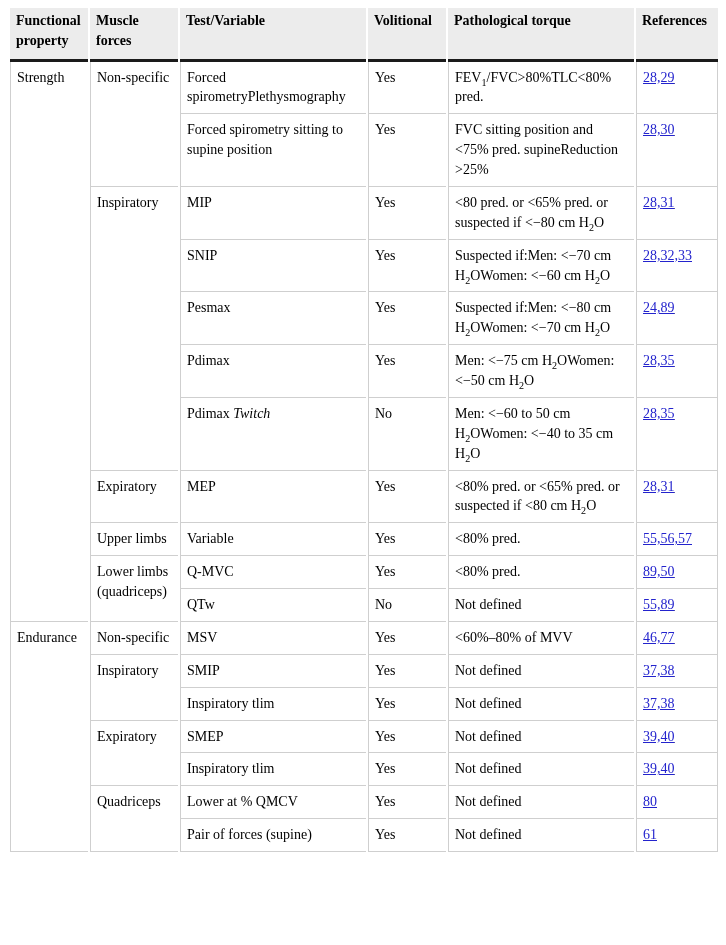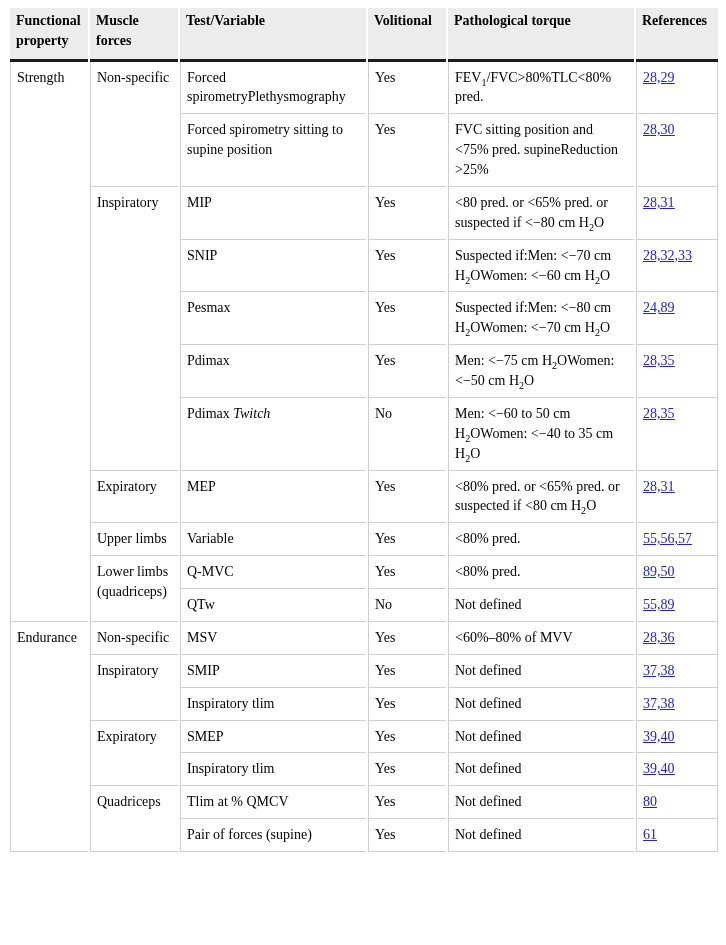--- a/index.html
+++ b/index.html
@@ -161,21 +161,21 @@
           <td class="c3">No</td>
           <td class="c4">Not defined</td>
           <td class="c5"><a href="#" class="ref">55,89</a></td>
         </tr>
         <tr>
           <td class="c0 bb" rowspan="7">Endurance</td>
           <td class="c1">Non-specific</td>
           <td class="c2">MSV</td>
           <td class="c3">Yes</td>
           <td class="c4">&lt;60%–80% of MVV</td>
-          <td class="c5"><a href="#" class="ref">28,36</a></td>
+          <td class="c5"><a href="#" class="ref">46,77</a></td>
         </tr>
         <tr>
           <td class="c1" rowspan="2">Inspiratory</td>
           <td class="c2">SMIP</td>
           <td class="c3">Yes</td>
           <td class="c4">Not defined</td>
           <td class="c5"><a href="#" class="ref">37,38</a></td>
         </tr>
         <tr>
           <td class="c2">Inspiratory tlim</td>
@@ -191,21 +191,21 @@
           <td class="c5"><a href="#" class="ref">39,40</a></td>
         </tr>
         <tr>
           <td class="c2">Inspiratory tlim</td>
           <td class="c3">Yes</td>
           <td class="c4">Not defined</td>
           <td class="c5"><a href="#" class="ref">39,40</a></td>
         </tr>
         <tr>
           <td class="c1 bb" rowspan="2">Quadriceps</td>
-          <td class="c2">Tlim at % QMCV</td>
+          <td class="c2">Lower at % QMCV</td>
           <td class="c3">Yes</td>
           <td class="c4">Not defined</td>
           <td class="c5"><a href="#" class="ref">80</a></td>
         </tr>
         <tr>
           <td class="c2 bb">Pair of forces (supine)</td>
           <td class="c3 bb">Yes</td>
           <td class="c4 bb">Not defined</td>
           <td class="c5 bb"><a href="#" class="ref">61</a></td>
         </tr>

